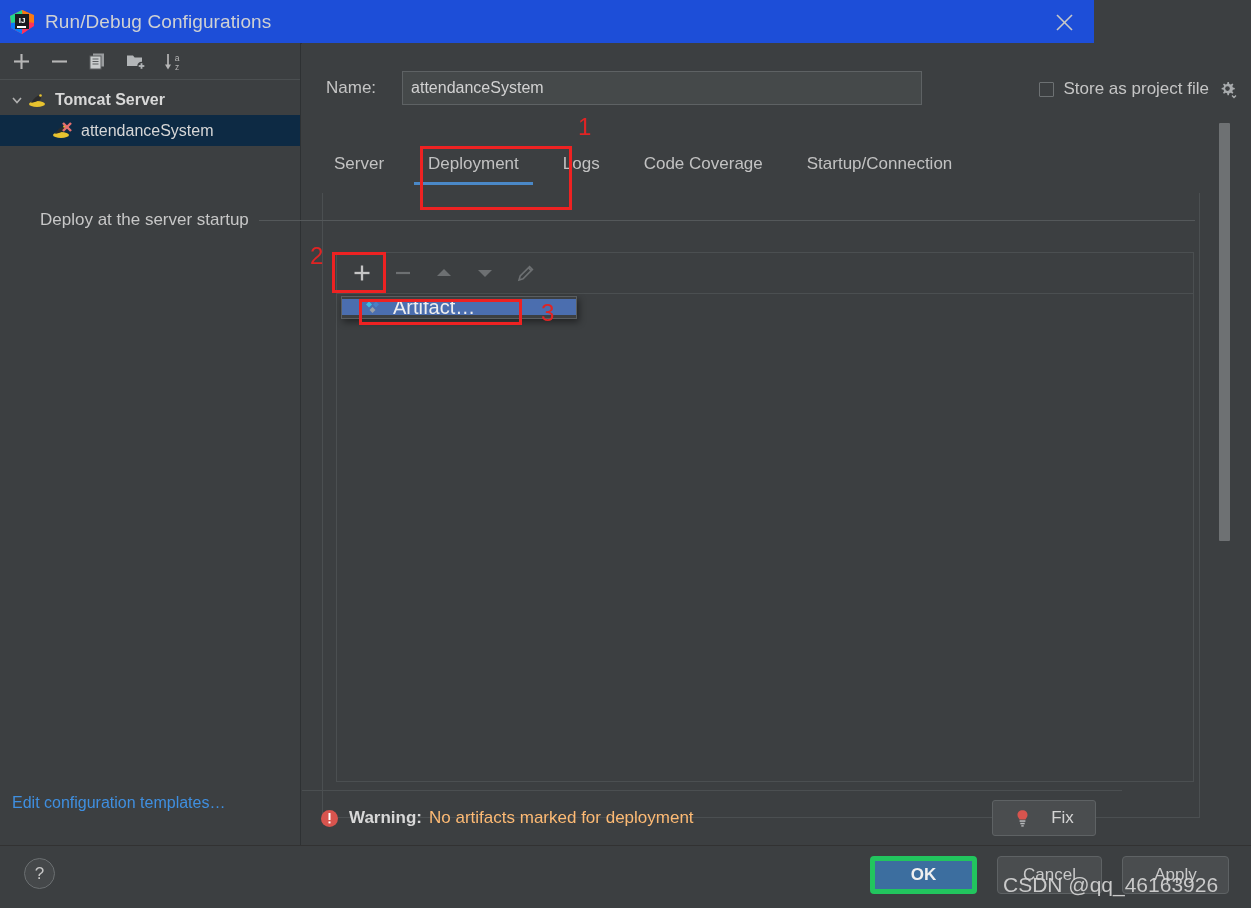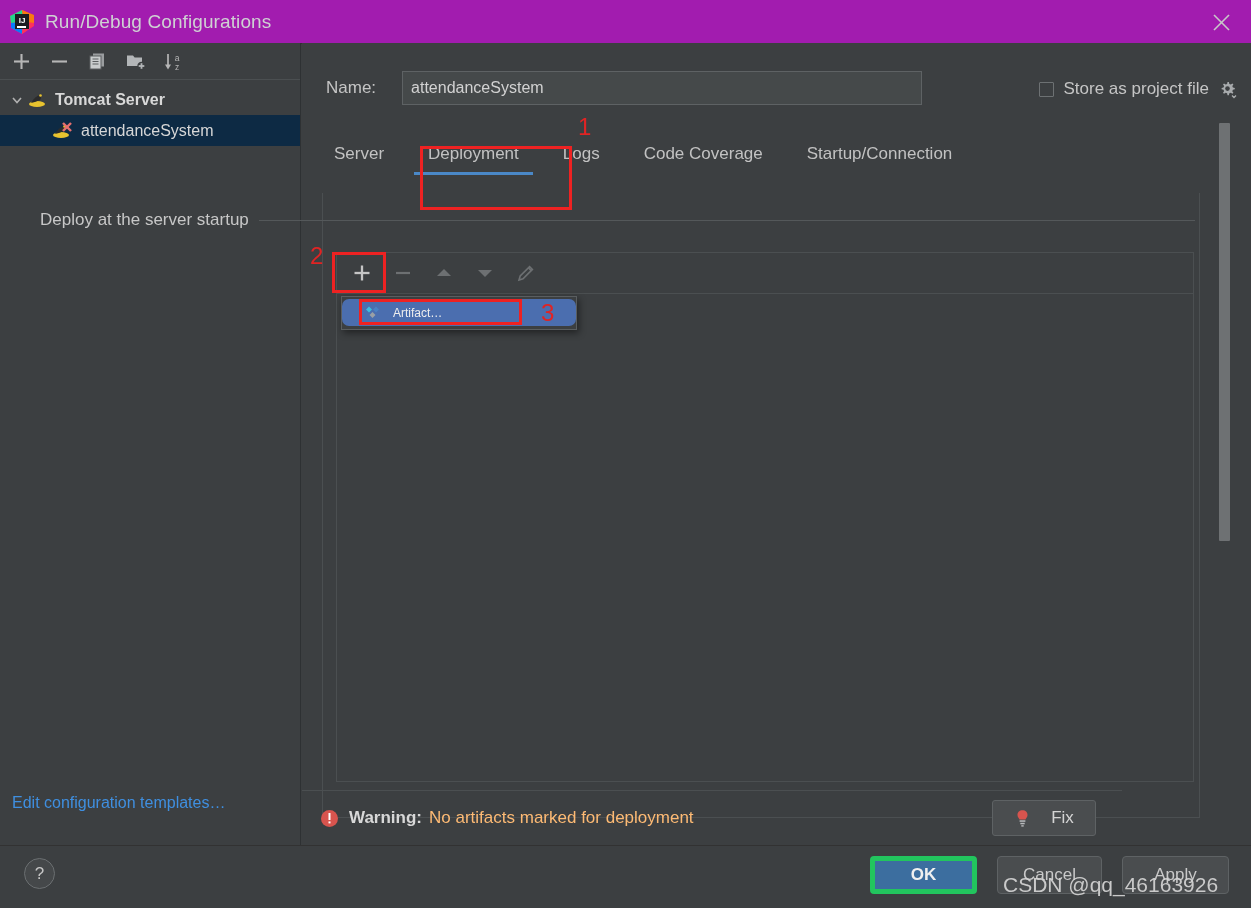--- a/index.html
+++ b/index.html
@@ -20,22 +20,22 @@
     width: 1251px;
     height: 908px;
     background: #3c3f41;
     box-sizing: border-box;
   }
 
   
   .titlebar {
     position: absolute;
     left: 0; top: 0;
-    width: 1251px; height: 43px;
-    background: #a21caf;
+    width: 1094px; height: 43px;
+    background: #1d4ed8;
     border-bottom: 1px solid #323232;
     display: flex;
     align-items: center;
   }
   .title-icon {
     width: 26px; height: 26px;
     margin-left: 9px;
     position: relative;
     flex: 0 0 auto;
   }
@@ -162,21 +162,21 @@
     width: 15px; height: 15px;
     border: 1px solid #6d7173;
     background: #3c3f41;
     box-sizing: border-box;
     border-radius: 1px;
   }
 
   
   .tabs {
     position: absolute;
-    left: 22px; top: 88px;
+    left: 22px; top: 98px;
     display: flex;
     align-items: flex-end;
     height: 44px;
     gap: 0;
   }
   .tab {
     font-size: 17px;
     color: #c2c2c2;
     padding: 0 22px 11px 22px;
     cursor: pointer;
@@ -253,27 +253,26 @@
     background: #3c3f41;
     border: 1px solid #5a5e60;
     box-sizing: border-box;
     padding: 2px 0 3px 0;
     z-index: 40;
     box-shadow: 2px 3px 7px rgba(0,0,0,.45);
   }
   .popup-item {
     display: flex;
     align-items: center;
-    height: 27px;
+    height: 16px;
     padding-left: 22px;
-    font-size: 12px;
+    font-size: 20px;
     color: #cfcfcf;
     cursor: pointer;
     gap: 12px;
-    border-radius: 7px;
   }
   .popup-item.sel { background: #4b6eaf; color: #eeeeee; }
   .pop-ico { width: 17px; height: 17px; flex: 0 0 auto; display:inline-flex;align-items:center;justify-content:center;}
 
   
   .vscroll {
     position: absolute;
     right: 21px; top: 123px;
     width: 11px;
     height: 418px;

